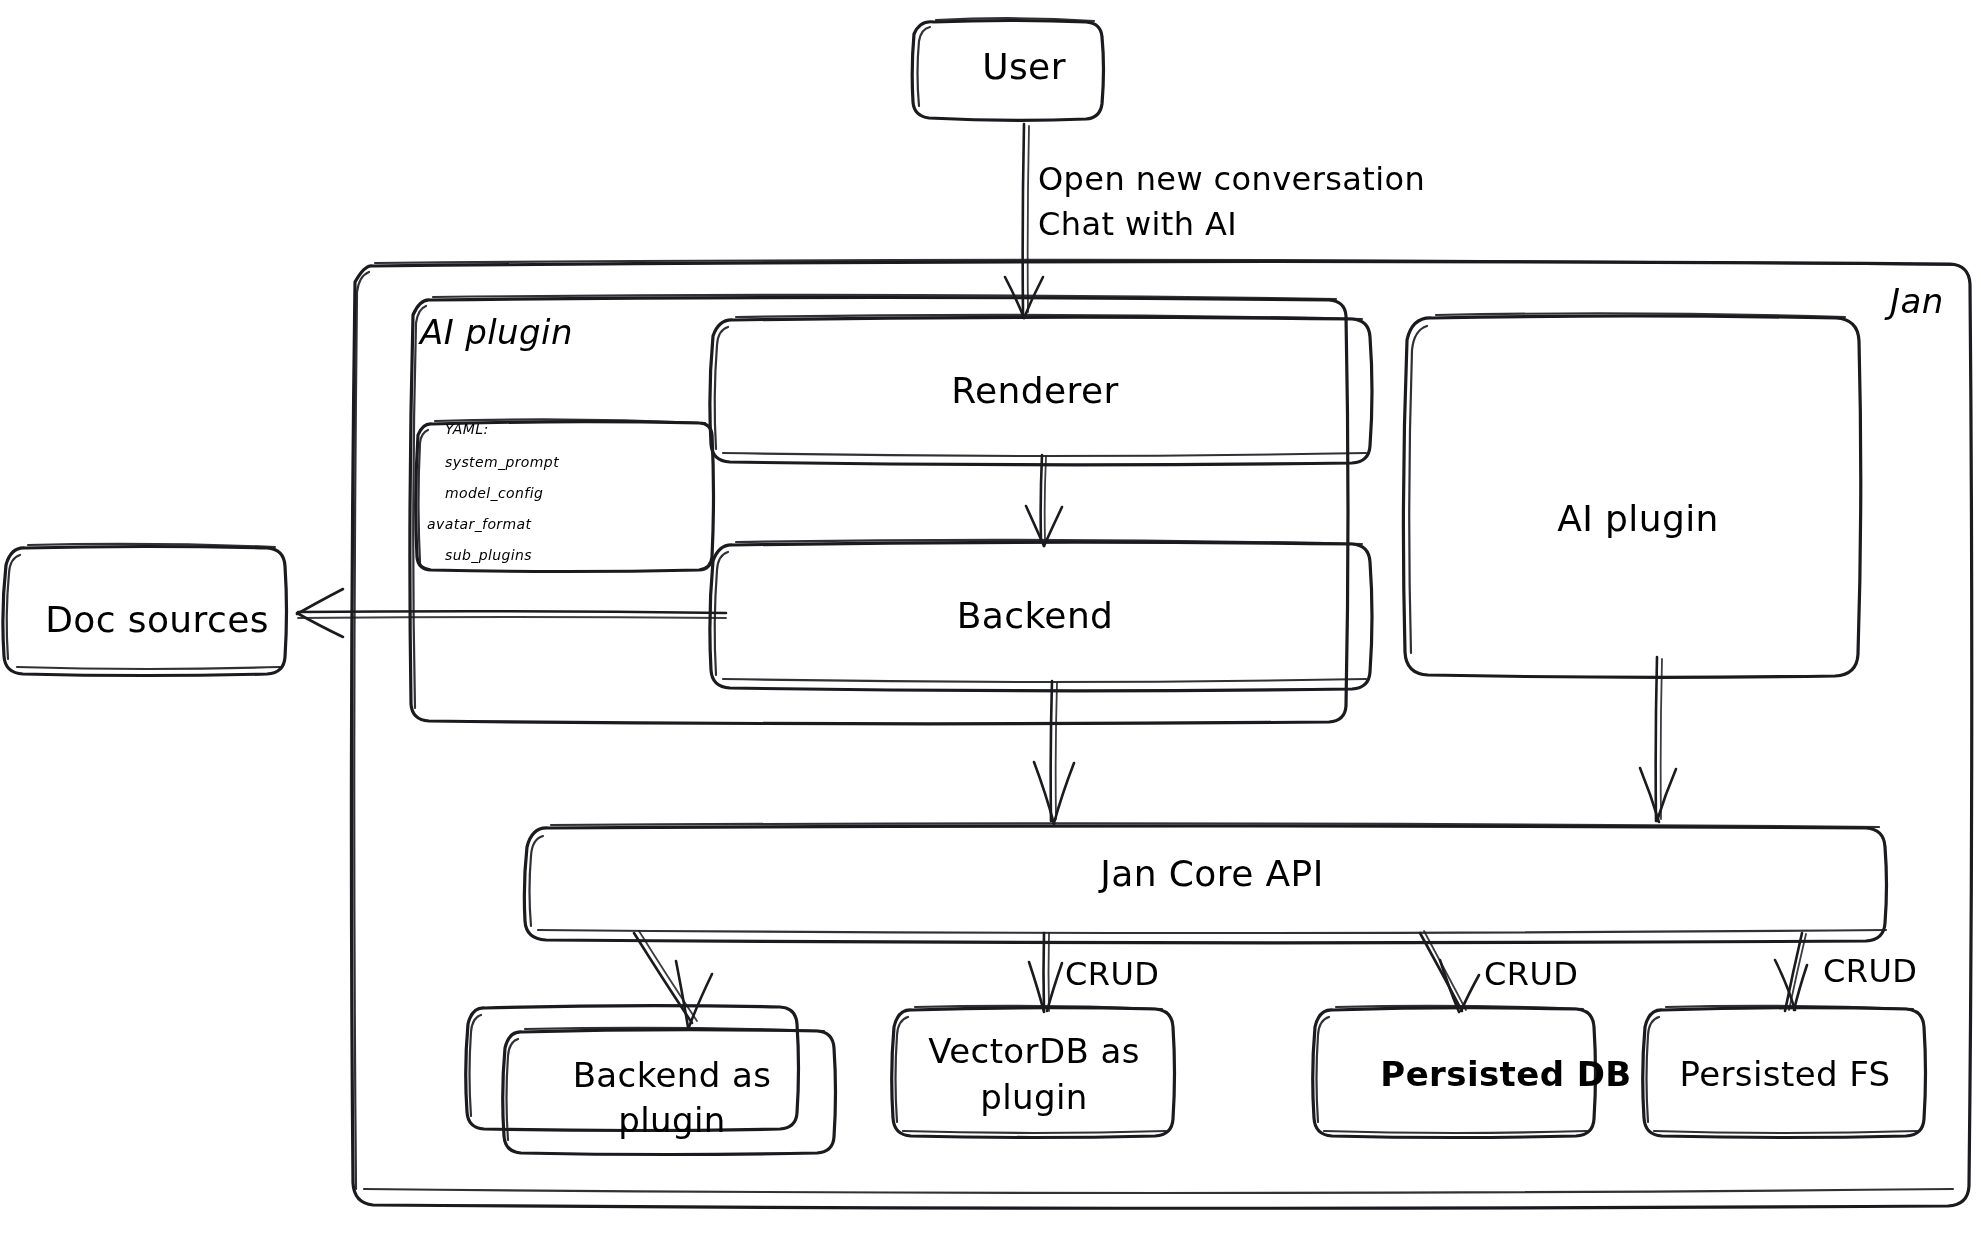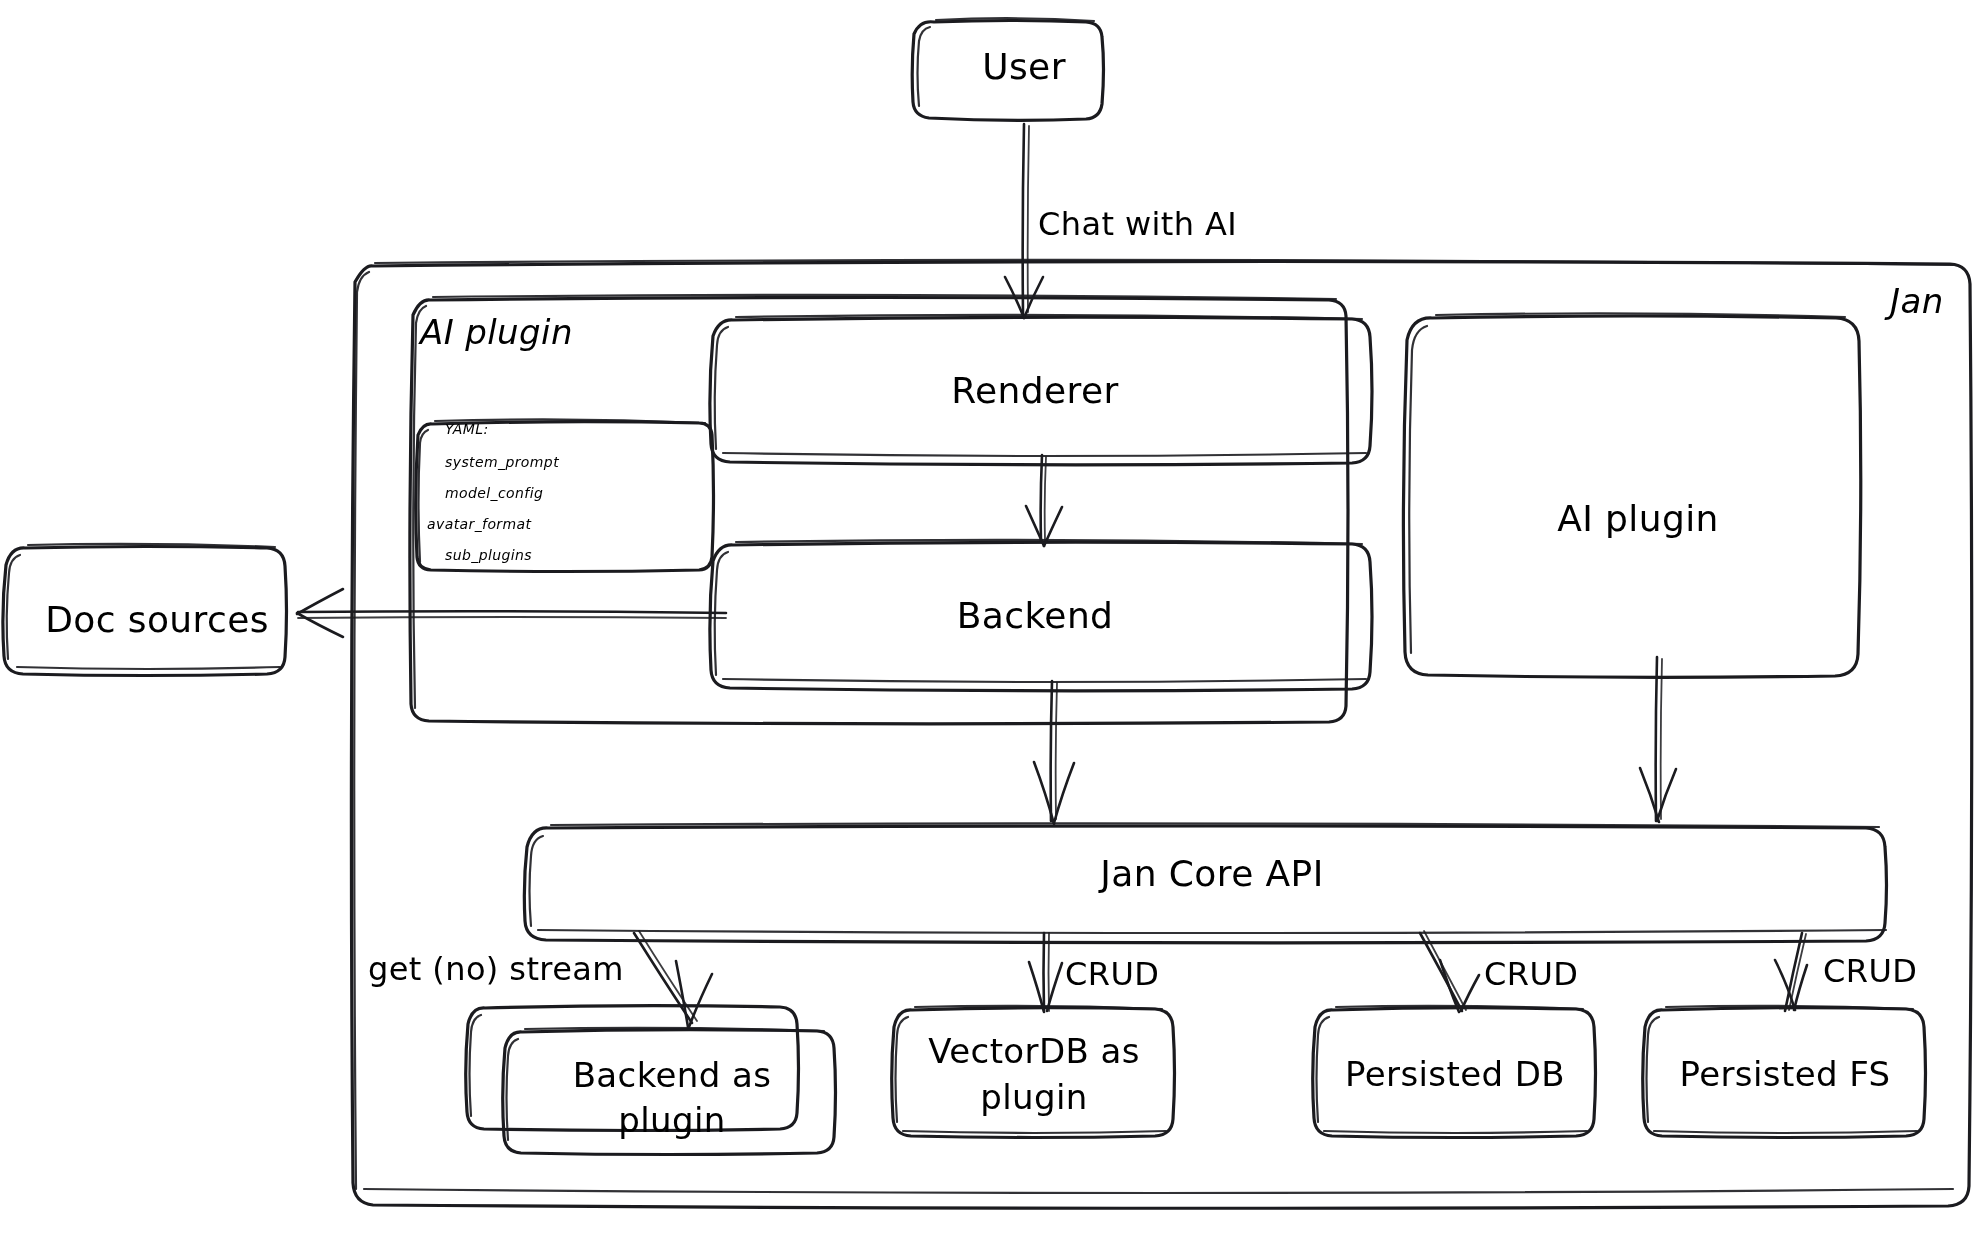--- a/index.html
+++ b/index.html
@@ -232,50 +232,50 @@
       <path class="sk sk-arrow" d="M1807 965 q-8 24 -13 45"></path>
     </g>
   </svg>
 
   <div class="lbl center node-text" style="left:1024px; top:45px;">User</div>
 
   <div class="lbl left container-text" style="left:1890px; top:281px;font-style:italic;">Jan</div>
 
   <div class="lbl left container-text" style="left:420px; top:312px;">AI plugin</div>
 
+  <div class="lbl left edge-text" style="left:1038px; top:160px;">Open new conversation</div>
   <div class="lbl left edge-text" style="left:1038px; top:205px;">Chat with AI</div>
 
   <div class="lbl left yaml-text" style="left:445px; top:420px;">YAML:</div>
   <div class="lbl left yaml-text" style="left:445px; top:453px;">system_prompt</div>
   <div class="lbl left yaml-text" style="left:445px; top:484px;">model_config</div>
   <div class="lbl left yaml-text" style="left:427px; top:515px;">avatar_format</div>
   <div class="lbl left yaml-text" style="left:445px; top:546px;">sub_plugins</div>
 
   <div class="lbl center node-text" style="left:1035px; top:369px;">Renderer</div>
 
   <div class="lbl center node-text" style="left:1035px; top:594px;">Backend</div>
 
   <div class="lbl center node-text" style="left:1638px; top:497px;">AI plugin</div>
 
   <div class="lbl center node-text" style="left:157px; top:598px;">Doc sources</div>
 
   <div class="lbl center node-text" style="left:1212px; top:852px;">Jan Core API</div>
 
-  <div class="lbl left edge-text" style="left:368px; top:950px;">get (no) stream</div>
   <div class="lbl left edge-text" style="left:1065px; top:955px;">CRUD</div>
   <div class="lbl left edge-text" style="left:1484px; top:955px;">CRUD</div>
   <div class="lbl left edge-text" style="left:1823px; top:952px;">CRUD</div>
 
   <div class="lbl center node-text-sm" style="left:672px; top:1055px;">Backend as</div>
   <div class="lbl center node-text-sm" style="left:672px; top:1100px;">plugin</div>
 
   <div class="lbl center node-text-sm" style="left:1034px; top:1031px;">VectorDB as</div>
   <div class="lbl center node-text-sm" style="left:1034px; top:1077px;">plugin</div>
 
-  <div class="lbl center node-text-sm" style="left:1455px; top:1054px;">Persisted DB</div>
+  <div class="lbl center node-text-sm" style="left:1506px; top:1054px;font-weight:bold;">Persisted DB</div>
 
   <div class="lbl center node-text-sm" style="left:1785px; top:1054px;">Persisted FS</div>
 
   <div class="hit" style="left:927px; top:18px; width:200px; height:90px;"></div>
   <div class="hit" style="left:726px; top:316px; width:640px; height:140px;"></div>
   <div class="hit" style="left:726px; top:541px; width:640px; height:141px;"></div>
   <div class="hit" style="left:1427px; top:314px; width:420px; height:343px;"></div>
   <div class="hit" style="left:418px; top:418px; width:290px; height:154px;"></div>
   <div class="hit" style="left:8px; top:544px; width:282px; height:126px;"></div>
   <div class="hit" style="left:540px; top:824px; width:1348px; height:110px;"></div>

